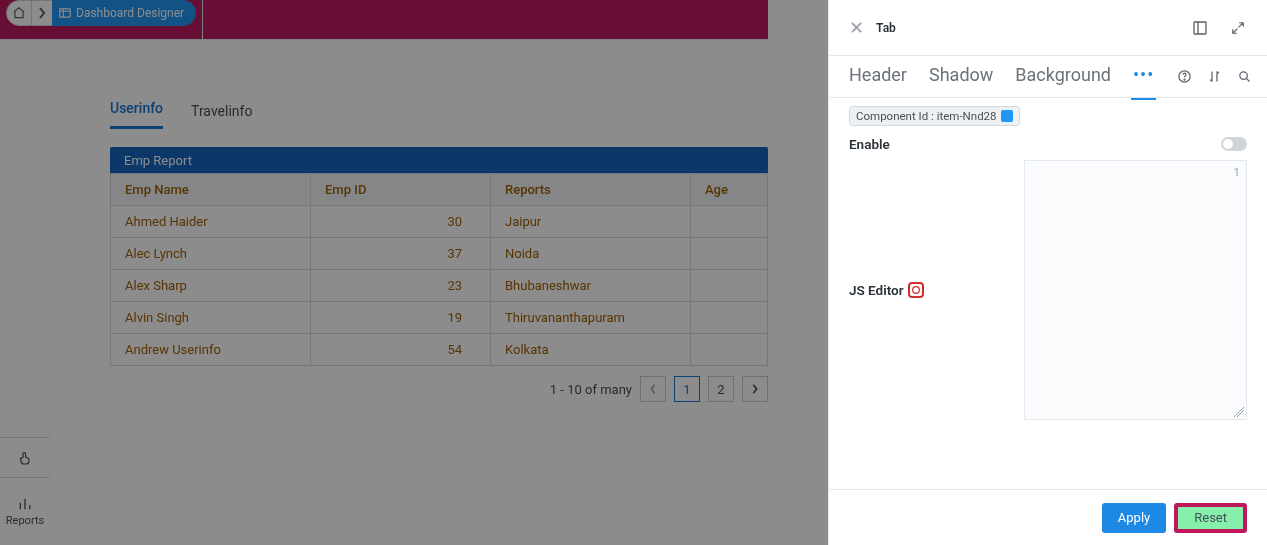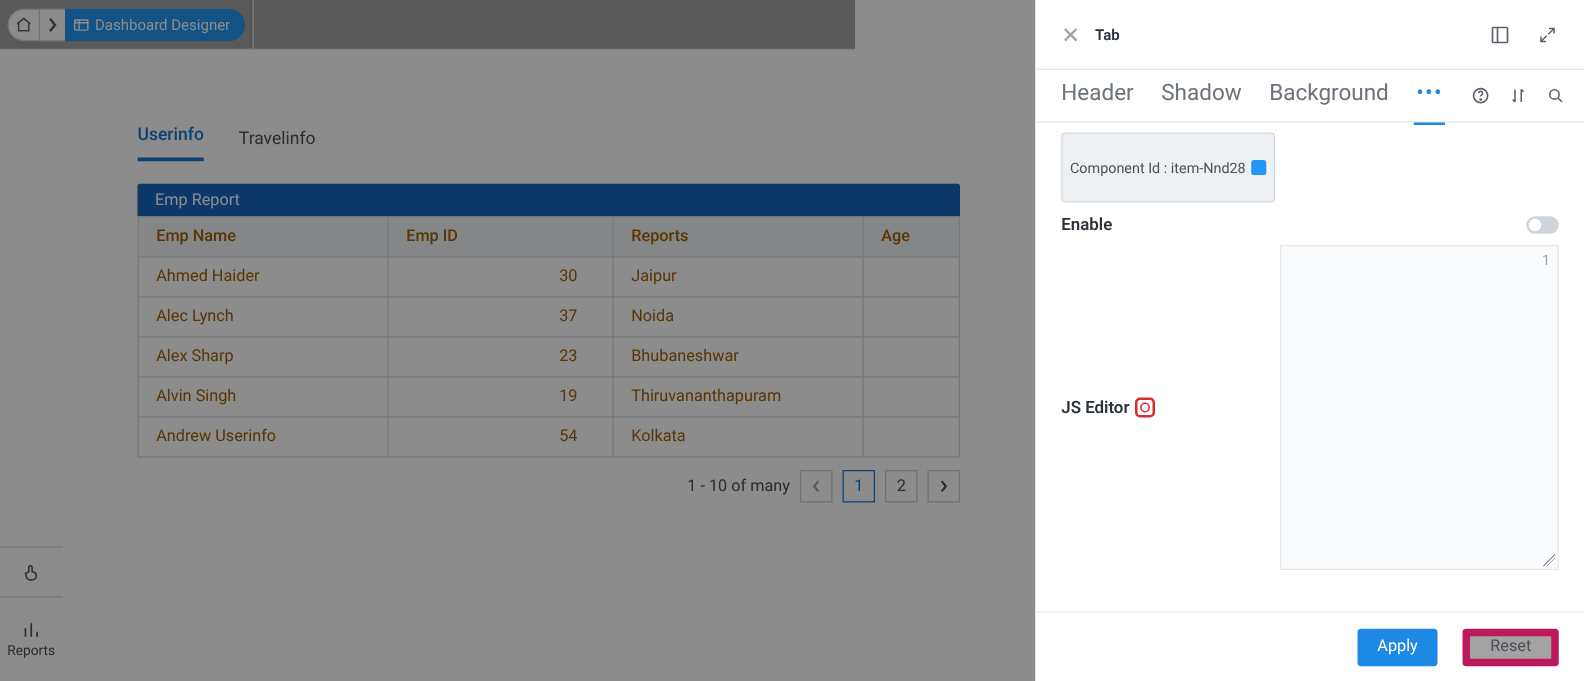--- a/index.html
+++ b/index.html
@@ -1,21 +1,21 @@
 <!DOCTYPE html>
 <html><head>
 <meta charset="utf-8">
 <style>
   * { box-sizing: border-box; margin: 0; padding: 0; font-family: -apple-system, "Segoe UI", Roboto, Arial, sans-serif; }
   html, body { width: 1267px; height: 545px; overflow: hidden; background: #fff; }
 
   .overlay-shadow { position: absolute; left: 0; top: 0; width: 828px; height: 545px; background: rgba(0,0,0,0.45); z-index: 50; pointer-events: none; }
 
   
-  .top-bar { position: absolute; left: 0; top: 0; height: 40px; width: 684px; display: flex; align-items: center; padding-left: 4px; background: #a3a3a3; border-bottom: 1px solid #e4e7eb; }
+  .top-bar { position: absolute; left: 0; top: 0; height: 40px; width: 768px; display: flex; padding-left: 4px; background: #be185d; border-bottom: 1px solid #e4e7eb; }
   .top-home { width: 26px; height: 26px; border: 1px solid #cfd4da; border-radius: 14px 0 0 14px; display:flex; align-items:center; justify-content:center; background:#fff; margin-left:2px;}
   .top-chev { width: 20px; height: 26px; border-top:1px solid #cfd4da; border-bottom:1px solid #cfd4da; display:flex;align-items:center;justify-content:center;background:#fff;}
   .top-pill { height: 26px; background:#2196f3; color:#fff; border-radius:0 14px 14px 0; display:flex; align-items:center; padding:0 12px 0 6px; font-size:12px; gap:4px;}
   .top-pill svg { width:14px; height:14px; }
   .top-sep { width: 1px; height: 40px; background:#e4e7eb; margin-left:6px; }
 
   
   .side-rail { position: absolute; left: 0; bottom: 0; width: 50px; display:flex; flex-direction:column; align-items:center; z-index:40; }
   .side-rail .cell { width:50px; height:40px; border-top:1px solid #d5d9de; display:flex; flex-direction:column; align-items:center; justify-content:center; background:#fff; }
   .side-rail .label { font-size:11px; color:#4a5057; margin-top:2px; }
@@ -43,42 +43,42 @@
   .rp-title .hicon { width:18px; height:18px; color:#5b626b; cursor:pointer; margin-left:8px; display:flex;align-items:center;justify-content:center;}
 
   .rp-tabs { display:flex; align-items:center; padding:0 20px; height:42px; border-bottom:1px solid #e4e7eb; gap:22px; }
   .rp-tab { font-size:18px; color:#6b727a; cursor:pointer; padding-bottom:4px; }
   .rp-tab.more { color:#1e88e5; letter-spacing:1px; position:relative; padding-bottom:4px;}
   .rp-tab.more::after{ content:""; position:absolute; left:-2px; right:-2px; bottom:-11px; height:2px; background:#1e88e5;}
   .rp-right-icons { margin-left:auto; display:flex; gap:14px; align-items:center; }
   .rp-right-icons .ic { width:16px; height:16px; color:#5b626b; cursor:pointer; display:flex; align-items:center; justify-content:center;}
 
   .rp-body { flex:1; overflow:auto; padding:8px 20px 0 20px; display:flex; flex-direction:column; }
-  .comp-id { display:inline-flex; align-items:center; gap:4px; background:#eef1f4; border:1px solid #d5d9de; border-radius:3px; padding:20px 6px; font-size:11.5px; color:#4a5057; width:fit-content;}
+  .comp-id { display:inline-flex; align-items:center; gap:4px; background:#eef1f4; border:1px solid #d5d9de; border-radius:3px; padding:2px 6px; font-size:11.5px; color:#4a5057; width:fit-content;}
   .comp-id .copy { width:12px;height:12px; background:#2196f3; border-radius:2px; display:inline-block;}
 
   .enable-row { display:flex; align-items:center; justify-content:space-between; margin-top:10px; gap:0; }
   .enable-row .lbl { font-size:13.5px; font-weight:600; color:#2b3138; flex:0 0 175px;}
   .switch { width:26px; height:14px; background:#cfd4da; border-radius:8px; position:relative; cursor:pointer;}
   .switch .knob { position:absolute; width:10px; height:10px; background:#fff; border-radius:50%; top:2px; left:2px;}
 
   .editor-row { display:flex; margin-top:8px; gap:0; align-items:stretch;}
   .editor-label-col { width:175px; display:flex; align-items:center; }
   .editor-label { font-size:13.5px; font-weight:600; color:#2b3138; display:flex; align-items:center; gap:2px;}
   .help-circle { width:16px; height:16px; border:2px solid #d32f2f; border-radius:4px; display:inline-flex; align-items:center; justify-content:center; font-size:10px; color:#d32f2f; margin-left:2px;}
   .editor-area { flex:1; min-height:260px; background:#fafbfc; border:1px solid #e4e7eb; position:relative; font-family:Menlo, Consolas, monospace; font-size:11.5px; color:#9aa1a9;}
   .editor-area .ln { position:absolute; top:4px; right:6px; }
   .editor-area .resize-grip { position:absolute; right:2px; bottom:2px; width:10px; height:10px;
     background:linear-gradient(135deg, transparent 50%, #9aa1a9 50%, #9aa1a9 55%, transparent 55%, transparent 65%, #9aa1a9 65%, #9aa1a9 70%, transparent 70%);
   }
 
-  .rp-footer { height:56px; border-top:1px solid #e4e7eb; display:flex; align-items:center; justify-content:flex-end; padding:0 20px; gap:20px;}
+  .rp-footer { height:56px; border-top:1px solid #e4e7eb; display:flex; align-items:center; justify-content:flex-end; padding:0 20px; gap:8px;}
   .btn { height:30px; padding:0 16px; border-radius:3px; font-size:13px; cursor:pointer; display:flex;align-items:center;}
   .btn-primary { background:#1e88e5; color:#fff; border:none;}
-  .btn-secondary { background:#a3a3a3; color:#4a5057; border:6px solid #be185d;}
+  .btn-secondary { background:#86efac; color:#4a5057; border:4px solid #be185d;}
 
   svg { display:block; }
 </style>
 </head>
 <body>
 
 <div class="top-bar">
   <div class="top-home">
     <svg width="14" height="14" viewBox="0 0 24 24" fill="none" stroke="#5b626b" stroke-width="2">
         <path d="M3 10.5 12 3l9 7.5"></path>

